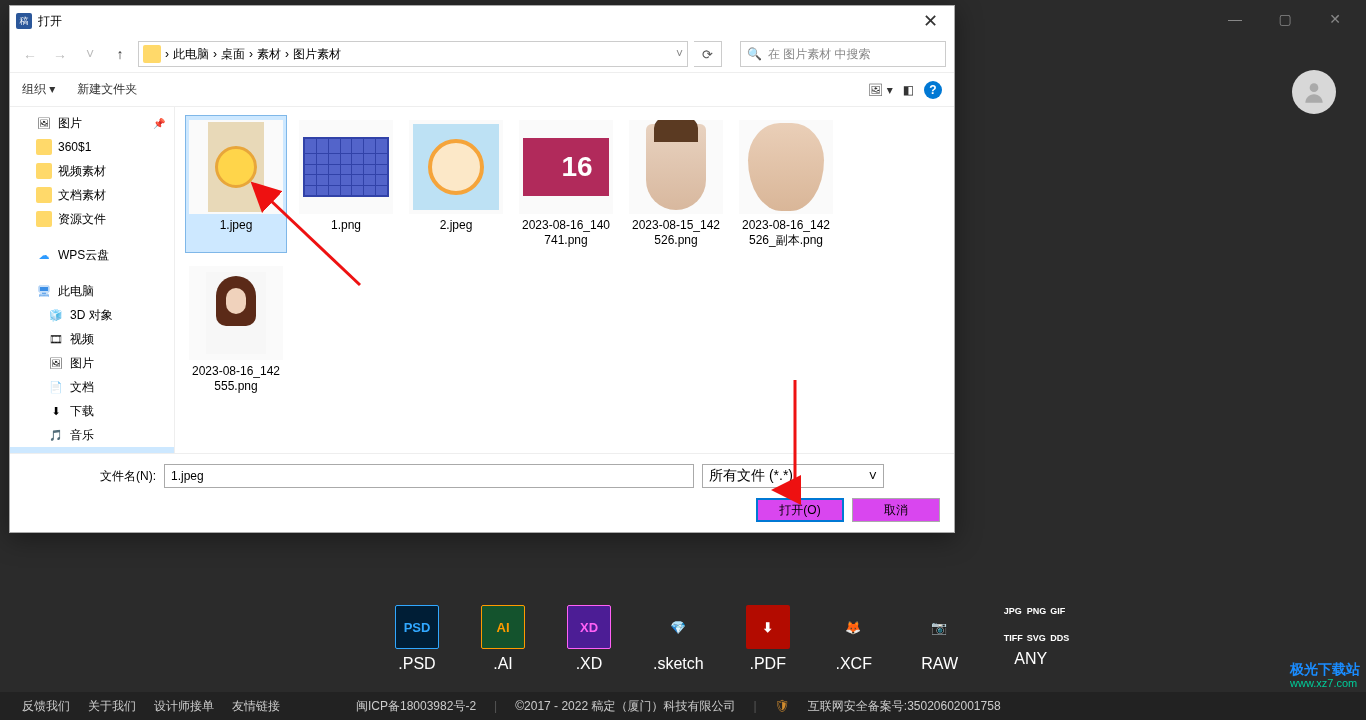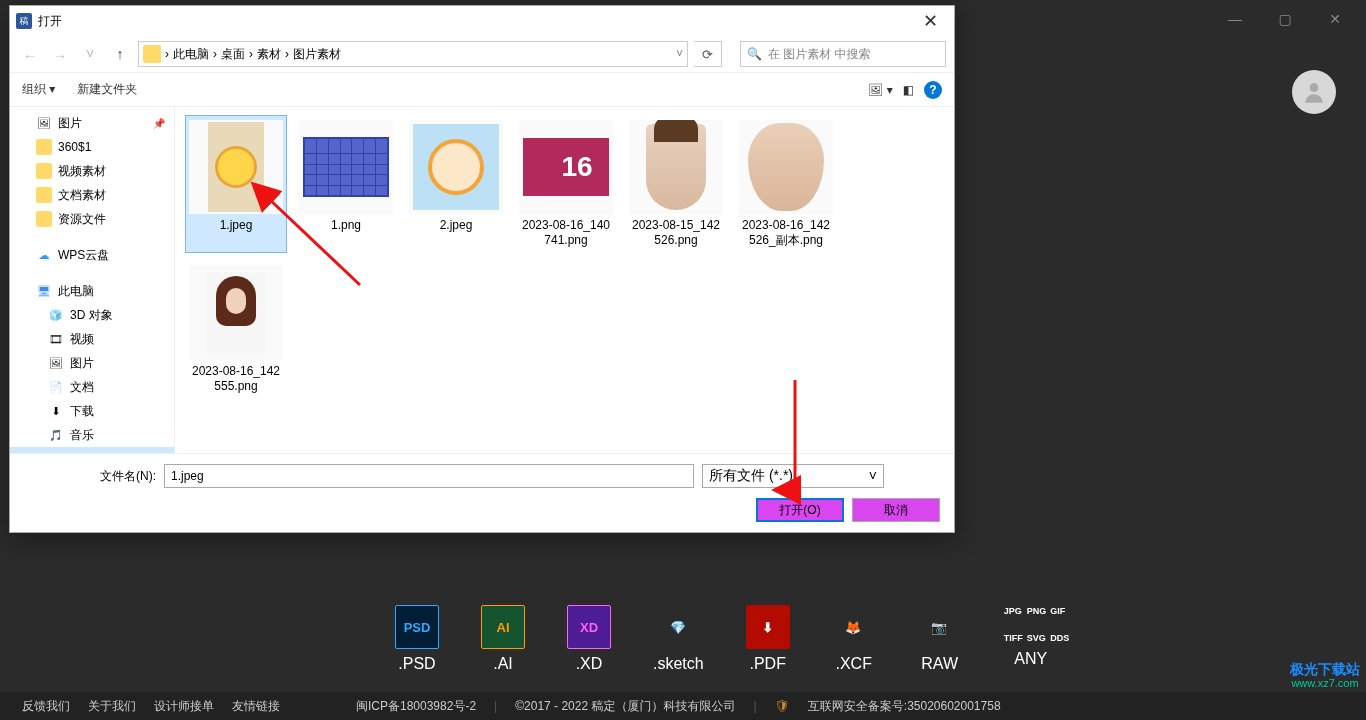--- a/index.html
+++ b/index.html
@@ -20,21 +20,21 @@
 .fmt-xd  { background:#4c1d95; color:#ff61f6; border:1px solid #ff61f6; }
 .fmt-sketch { color:#fdb300; }
 .fmt-pdf { background:#b30b00; color:#fff; }
 .fmt-xcf { color:#ddd; }
 .fmt-raw { color:#ddd; }
 .fmt-any { display:grid; grid-template-columns:repeat(3,1fr); width:54px; gap:15px 4px; font-size:9px; line-height:12px; color:#fff; font-weight:bold; }
 
 .footer { position:absolute; bottom:0; left:0; width:1366px; height:28px; background:#222; color:#ccc; font-size:12px; display:flex; align-items:center; padding:0 22px; gap:18px; }
 .footer .sep { color:#555; }
 .footer .orange { color:#d08b2e; }
-.logo-watermark { position:absolute; right:6px; bottom:30px; color:#0c9; font-size:11px; text-align:center; line-height:14px; }
+.logo-watermark { position:absolute; right:6px; bottom:30px; color:#0c9; font-size:11px; text-align:left; line-height:14px; }
 .logo-watermark .t1 { color:#1a8cff; font-size:14px; font-weight:bold; }
 
 
 .dialog { position:absolute; left:9px; top:5px; width:946px; height:528px; background:#fff; border:1px solid #aaa; box-shadow:0 5px 25px rgba(0,0,0,.4); display:flex; flex-direction:column; }
 .dlg-title { height:30px; display:flex; align-items:center; padding:0 6px; font-size:12px; }
 .dlg-title .t-icon { width:16px; height:16px; margin-right:6px; background:#2b579a; display:flex; align-items:center; justify-content:center; color:#fff; font-size:9px; border-radius:2px; }
 .dlg-title .close { margin-left:auto; font-size:18px; padding:0 10px; cursor:pointer; color:#333; }
 
 .addr-row { height:36px; display:flex; align-items:center; padding:0 8px; gap:6px; }
 .nav-arrow { width:24px; height:24px; display:flex; align-items:center; justify-content:center; color:#bbb; font-size:14px; }

